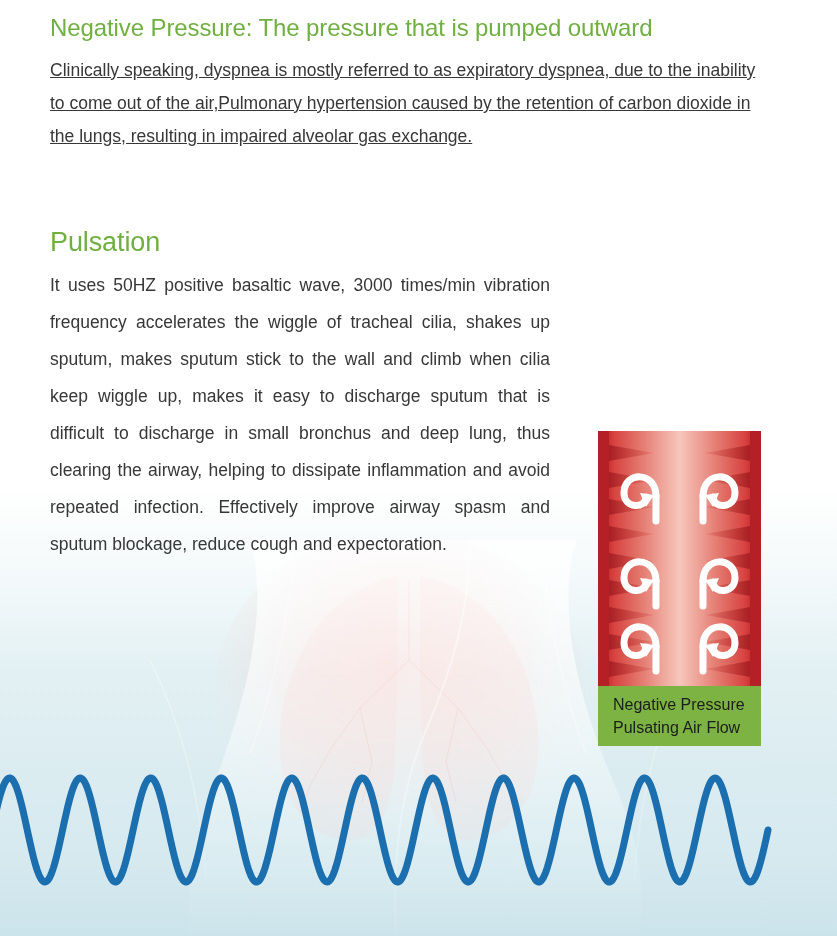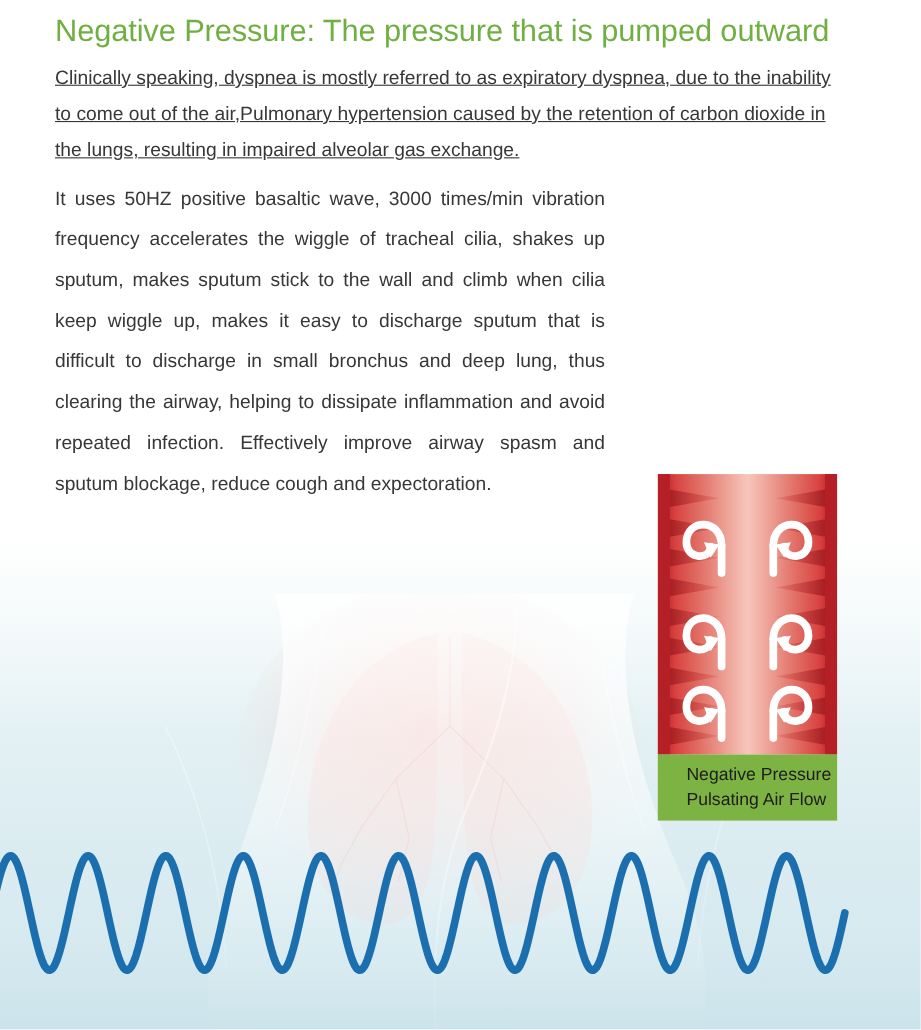--- a/index.html
+++ b/index.html
@@ -45,21 +45,21 @@
     width: 740px;
   }
 
   .section-title {
     color: #70AF41;
     font-family: "Liberation Sans", sans-serif;
     font-weight: 400;
     letter-spacing: -0.1px;
   }
   #title-negative-pressure {
-    font-size: 28px;
+    font-size: 24px;
     line-height: 36px;
     margin: 10px 0 0 0;
     width: 720px;
   }
   #title-pulsation {
     font-size: 27px;
     line-height: 32px;
     margin: 0;
   }
 
@@ -101,21 +101,21 @@
         #C42B2C 100%);
   }
   #airway-label {
     position: absolute;
     left: 0;
     top: 255px;
     width: 163px;
     height: 60px;
     background: #7CB342;
     box-sizing: border-box;
-    padding: 7px 0 0 26px;
+    padding: 7px 0 0 15px;
     color: #1d1d1d;
     font-size: 16px;
     line-height: 23px;
     font-family: "Liberation Sans", sans-serif;
   }
 
   
   #wave {
     position: absolute;
     left: 0;
@@ -172,20 +172,21 @@
     <rect x="0" y="130" width="837" height="266" fill="url(#veilG)"></rect>
   </svg>
 
   <div class="content">
 
     <h1 id="title-negative-pressure" class="section-title">Negative Pressure: The pressure that is pumped outward</h1>
 
     <p class="body-text" style="margin:8px 0 0 0; width:712px;text-decoration:underline;">Clinically speaking, dyspnea is mostly referred to as expiratory dyspnea, due to the inability to come out of the air,Pulmonary hypertension caused by the retention of carbon dioxide in the lungs, resulting in impaired alveolar gas exchange.</p>
 
 
+    <h2 id="title-pulsation" class="section-title" style="margin-top:73px;">Pulsation</h2>
 
     <p class="body-text" style="margin:9px 0 0 0; width:500px; line-height:37px; text-align:justify;">It uses 50HZ positive basaltic wave, 3000 times/min vibration frequency accelerates the wiggle of tracheal cilia, shakes up sputum, makes sputum stick to the wall and climb when cilia keep wiggle up, makes it easy to discharge sputum that is difficult to discharge in small bronchus and deep lung, thus clearing the airway, helping to dissipate inflammation and avoid repeated infection. Effectively improve airway spasm and sputum blockage, reduce cough and expectoration.</p>
   </div>
 
   <div id="airway-panel">
 
     <div id="airway-tube">
       <svg viewBox="0 0 163 255" width="163" height="255" preserveAspectRatio="none">
         <defs>
           <linearGradient id="ciliaL" x1="0" y1="0" x2="1" y2="0">

